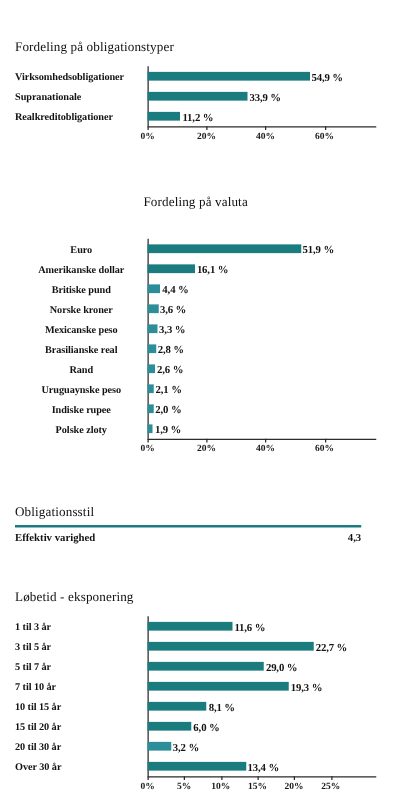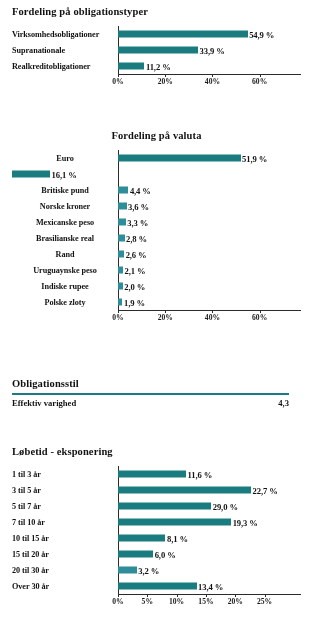--- a/index.html
+++ b/index.html
@@ -14,25 +14,26 @@
     color: #1a1a1a;
     position: relative;
     overflow: hidden;
   }
   .page { position: relative; width: 301px; height: 635px; }
 
   .section { position: absolute; left: 0; width: 301px; }
 
   .section-title {
     font-size: 10.5px;
-    font-weight: bold;
+    font-weight: normal;
     color: #111111;
     padding-left: 12px;
     letter-spacing: 0.1px;
     white-space: nowrap;
+    margin-top: 27px;
   }
 
   
   .chart { position: relative; padding-left: 12px; }
 
   .row {
     display: flex;
     align-items: center;
     height: 16px;
     position: relative;
@@ -189,33 +190,34 @@
           <div class="tick" style="left: 94.4444px;"></div>
           <div class="tick-label" style="left: 94.4444px;">40%</div>
           <div class="tick" style="left: 141.667px;"></div>
           <div class="tick-label" style="left: 141.667px;">60%</div>
         </div>
       </div>
   </div>
 
   <div class="section" id="sec-currency" style="top:130px;text-align:center;">
     <div class="section-title">Fordeling på valuta</div>
-    <div class="chart" id="chart1" style="margin-top:9px;">
+    <div class="chart" id="chart1" style="margin-top:23px;">
         <div style="position: relative;">
           <div class="axis-line"></div>
           <div class="row">
             <div class="row-label">Euro</div>
             <div class="plot">
               <div class="bar-wrap">
                 <div class="bar" style="width: 122.542px;"></div>
                 <span class="bar-value">51,9 %</span>
               </div>
             </div>
           </div>
           <div class="row">
+            <div class="row-label">Amerikanske dollar</div>
             <div class="plot">
               <div class="bar-wrap">
                 <div class="bar" style="width: 38.0139px;"></div>
                 <span class="bar-value">16,1 %</span>
               </div>
             </div>
           </div>
           <div class="row">
             <div class="row-label">Britiske pund</div>
             <div class="plot">

